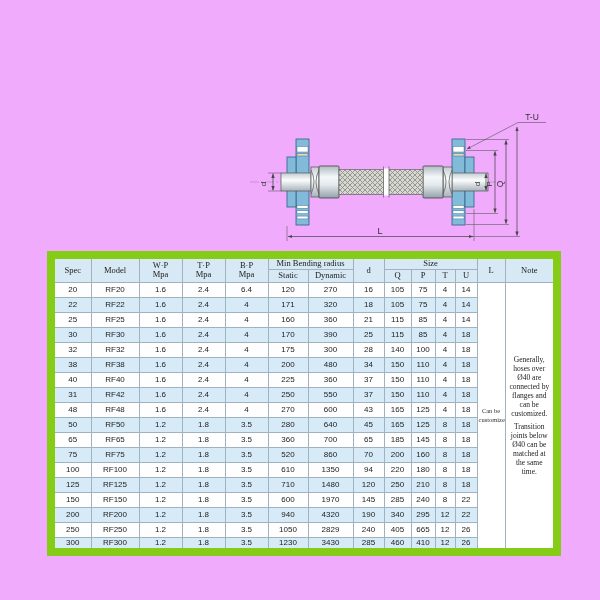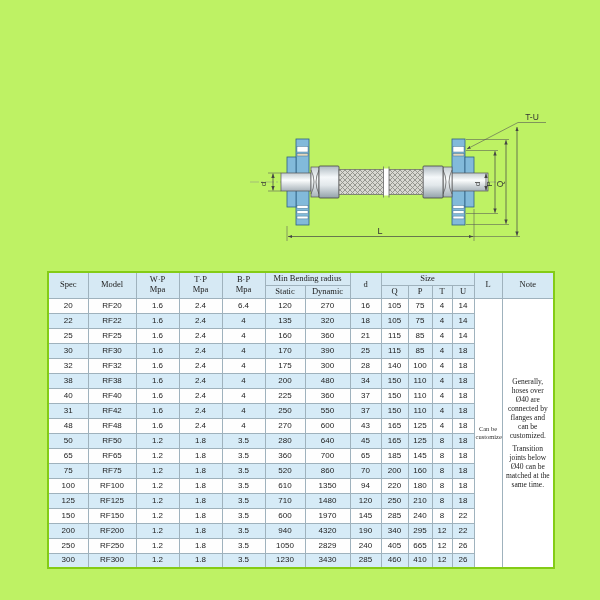--- a/index.html
+++ b/index.html
@@ -1,20 +1,20 @@
 <!DOCTYPE html>
 <html><head>
 <meta charset="utf-8">
 <style>
   html,body{margin:0;padding:0;background:#fff;}
-  #page{position:relative;width:600px;height:600px;background:#bef264;overflow:hidden;
+  #page{position:relative;width:600px;height:600px;background:#f0abfc;overflow:hidden;
         font-family:"Liberation Sans",sans-serif;color:#222;}
   #diagram{position:absolute;left:238px;top:95px;}
-  #spec-table{position:absolute;left:47px;top:271px;width:506px;height:232px;
-        border-collapse:collapse;table-layout:fixed;border:2px solid #84cc16;}
+  #spec-table{position:absolute;left:47px;top:251px;width:506px;height:232px;
+        border-collapse:collapse;table-layout:fixed;border:8px solid #84cc16;}
   #spec-table th,#spec-table td{border:1px solid #9fb2bd;padding:0;text-align:center;
         vertical-align:middle;font-weight:normal;overflow:hidden;white-space:nowrap;}
   #spec-table thead th{background:#d6e9f4;font-family:"Liberation Serif",serif;
         font-size:8.5px;line-height:1.15;}
   #spec-table thead tr{height:13px;}
   #spec-table tbody td{font-size:8px;line-height:1;background:#fefefe;}
   #spec-table tbody tr{height:15px;}
   #spec-table tbody tr:nth-child(even) td{background:#d6ebf7;}
   #spec-table td.lcell,#spec-table tbody tr:nth-child(even) td.lcell{
         background:#fff;font-family:"Liberation Serif",serif;font-size:6.5px;
@@ -203,21 +203,21 @@
             <div class="notepara">Generally, hoses over Ø40 are connected by flanges and can be customized.</div>
             <div class="notepara">Transition joints below Ø40 can be matched at the same time.</div>
           </td>
         </tr>
         <tr>
           <td>22</td>
           <td>RF22</td>
           <td>1.6</td>
           <td>2.4</td>
           <td>4</td>
-          <td>135</td>
+          <td>171</td>
           <td>320</td>
           <td>18</td>
           <td>105</td>
           <td>75</td>
           <td>4</td>
           <td>14</td>
         </tr>
         <tr>
           <td>25</td>
           <td>RF25</td>

